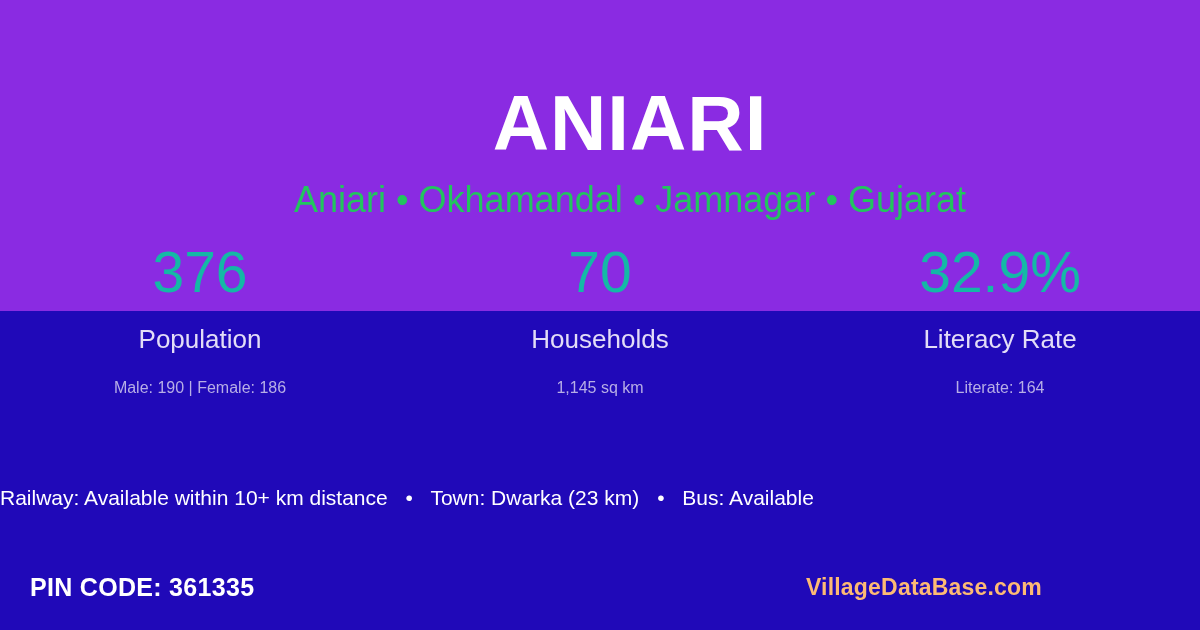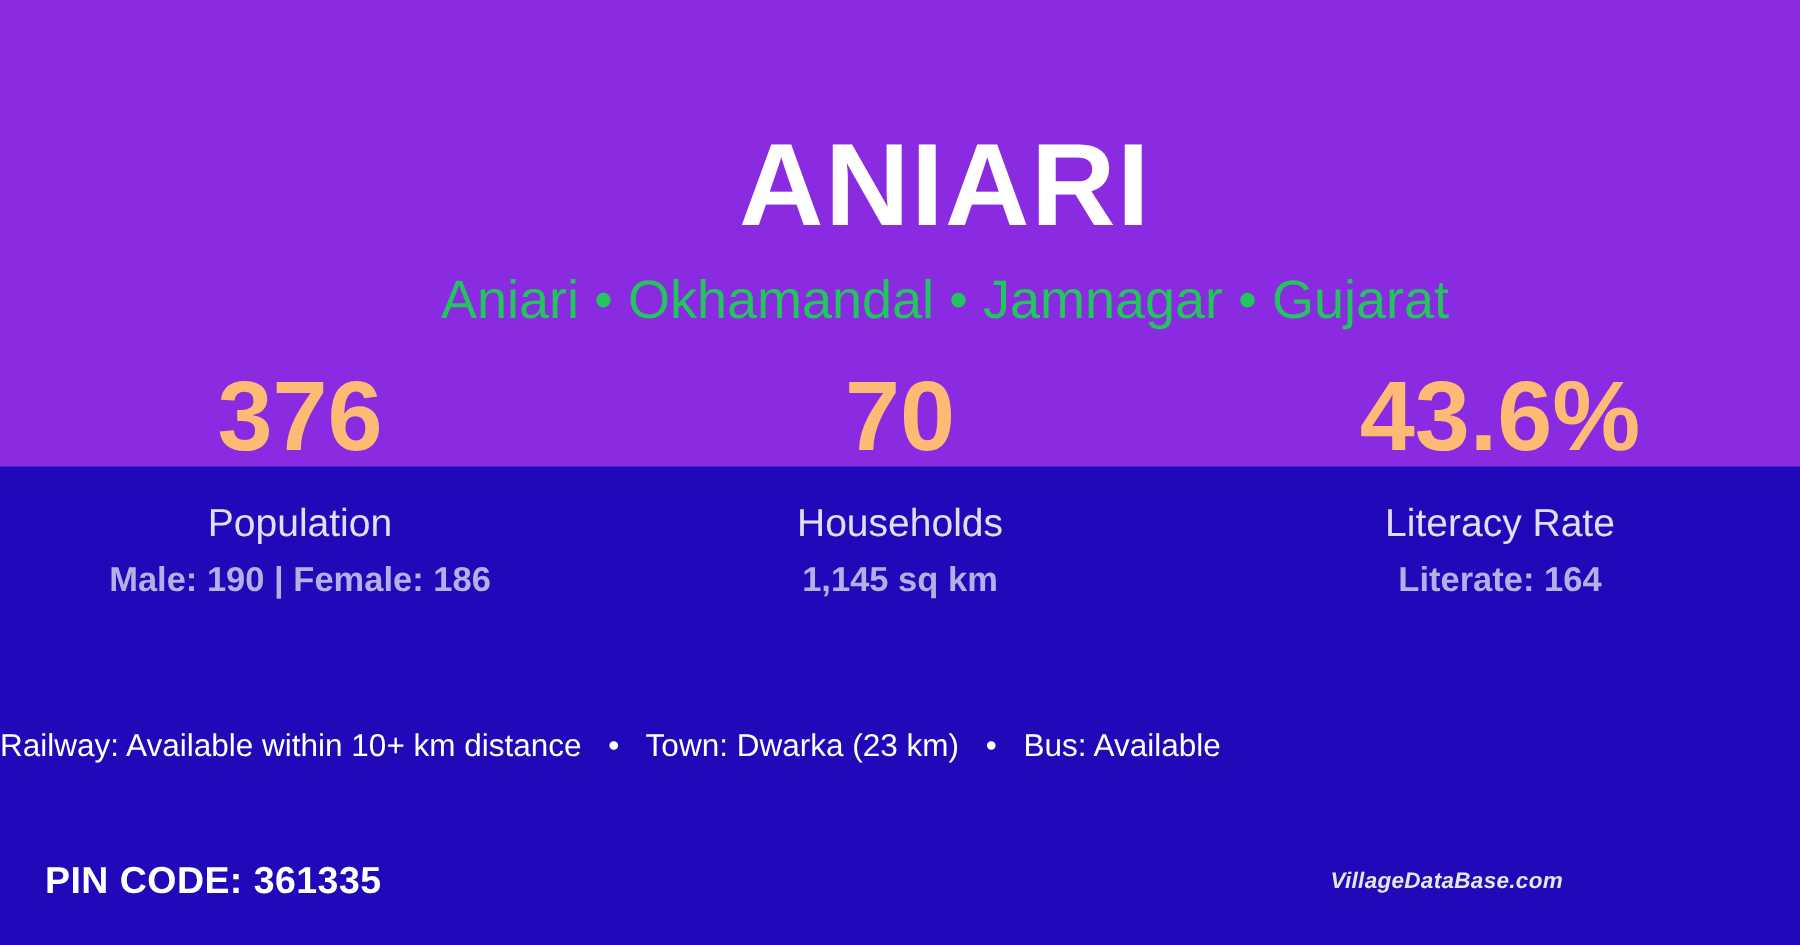--- a/index.html
+++ b/index.html
@@ -66,36 +66,36 @@
     top: 242px;
     width: 1200px;
     display: flex;
     flex-direction: row;
   }
   .stat {
     flex: 1 1 0;
     text-align: center;
   }
   .stat-value {
-    font-size: 66px;
-    font-weight: bold;
+    font-size: 57px;
+    font-weight: normal;
     line-height: 1.08;
-    color: #fdba74;
+    color: #14b8a6;
   }
   .stat-label {
     margin-top: 22px;
     font-size: 26px;
     font-weight: normal;
     line-height: 1;
     color: #e3ddf7;
   }
   .stat-sub {
-    margin-top: 14px;
-    font-size: 23px;
-    font-weight: bold;
+    margin-top: 28px;
+    font-size: 16px;
+    font-weight: normal;
     line-height: 1;
     color: #b7aee6;
   }
 
   
   .transport-row {
     position: absolute;
     left: 0;
     top: 484px;
     width: 1200px;
@@ -124,25 +124,24 @@
     padding: 0 30px;
     box-sizing: border-box;
   }
   .pin-code {
     font-size: 25px;
     font-weight: bold;
     letter-spacing: 0.3px;
     color: #ffffff;
   }
   .brand {
-    font-size: 15px;
+    font-size: 23px;
     font-weight: bold;
     letter-spacing: 0.2px;
-    color: #e5e5e5;
-    font-style: italic;
+    color: #fdba74;
   }
 </style>
 </head>
 <body>
 
 <div class="card">
 
   <div class="hero-band"></div>
 
   <div class="header">
@@ -158,21 +157,21 @@
       <div class="stat-sub">Male: 190 | Female: 186</div>
     </div>
 
     <div class="stat">
       <div class="stat-value">70</div>
       <div class="stat-label">Households</div>
       <div class="stat-sub">1,145 sq km</div>
     </div>
 
     <div class="stat">
-      <div class="stat-value">43.6%</div>
+      <div class="stat-value">32.9%</div>
       <div class="stat-label">Literacy Rate</div>
       <div class="stat-sub">Literate: 164</div>
     </div>
 
   </div>
 
   <div class="transport-row">
     <span>Railway: Available within 10+ km distance</span>
     <span class="transport-sep">•</span>
     <span>Town: Dwarka (23 km)</span>

